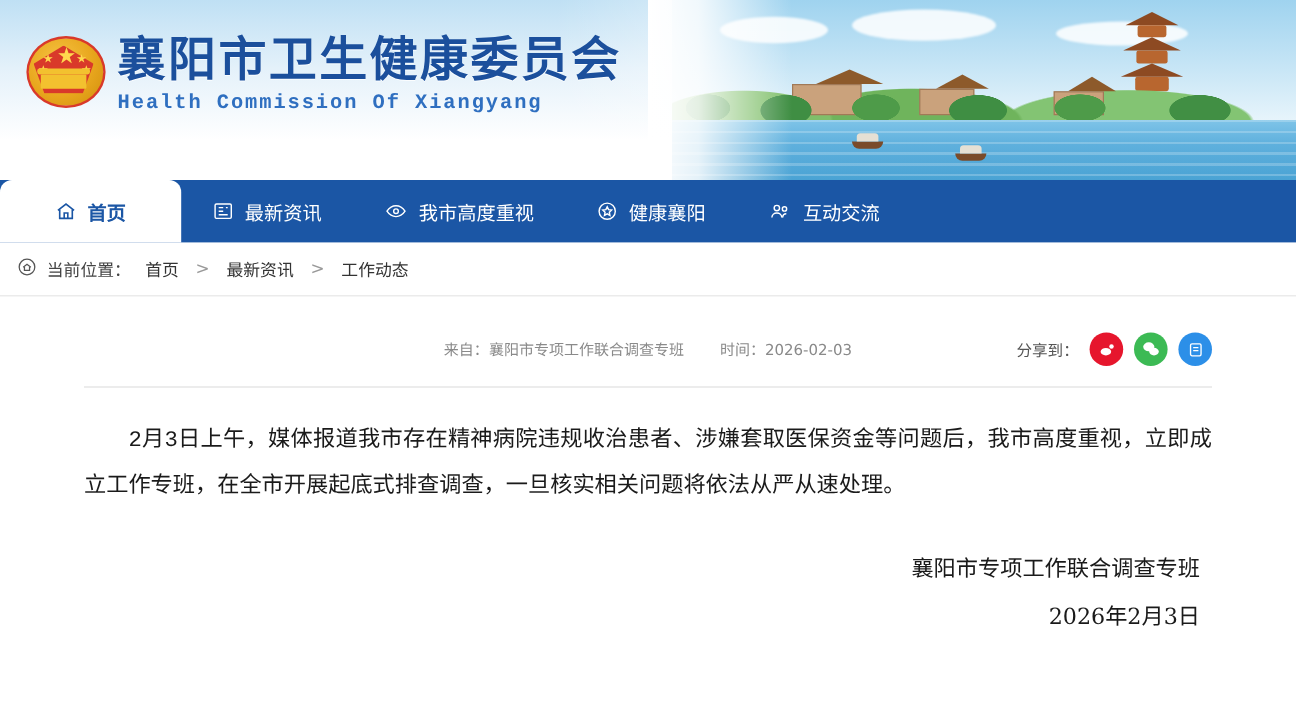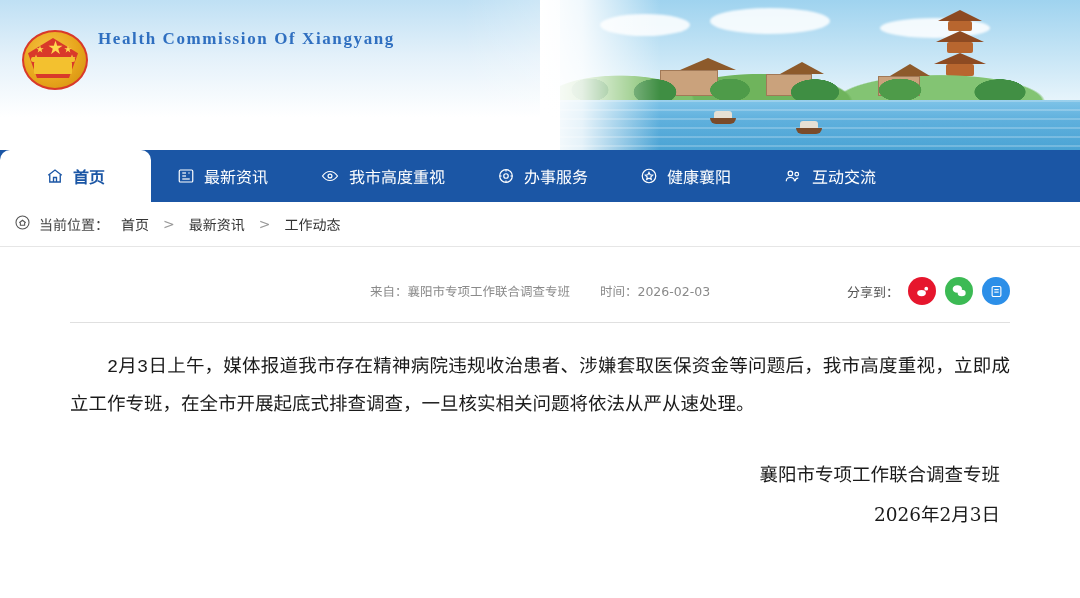--- a/index.html
+++ b/index.html
@@ -177,21 +177,21 @@
     font-family: "DejaVu Sans", "Liberation Sans", sans-serif;
     font-size: 40px;
     font-weight: bold;
     color: #1b4f9c;
     letter-spacing: 2px;
     line-height: 48px;
     white-space: nowrap;
     text-shadow: 0 1px 0 rgba(255,255,255,0.8);
   }
   .site-title-en {
-    font-family: Liberation Serif, serif;
+    font-family: Liberation Mono, monospace;
     font-size: 17px;
     font-weight: bold;
     color: #2f6fc0;
     letter-spacing: 1.6px;
     line-height: 22px;
     white-space: nowrap;
     margin-top: 2px;
   }
 
   
@@ -357,20 +357,21 @@
     <div class="emblem-red"></div>
     <div class="emblem-star" style="left:30px;top:18px;">★</div>
     <div class="emblem-star" style="left:18px;top:24px;font-size:8px;">★</div>
     <div class="emblem-star" style="left:14px;top:33px;font-size:8px;">★</div>
     <div class="emblem-star" style="left:46px;top:24px;font-size:8px;">★</div>
     <div class="emblem-star" style="left:50px;top:33px;font-size:8px;">★</div>
     <div class="emblem-gate"></div>
   </div>
 
   <div class="site-title">
+    <div class="site-title-cn">襄阳市卫生健康委员会</div>
     <div class="site-title-en">Health Commission Of Xiangyang</div>
   </div>
 </div>
 
 <div class="nav">
   <div class="nav-item active">
     <span>
       <svg width="18" height="18" viewBox="0 0 24 24" fill="none" stroke="#1b56a5" stroke-width="1.8">
         <path d="M3 11l9-7 9 7"></path>
           <path d="M5 10v10h14V10"></path>
@@ -396,33 +397,20 @@
   <div class="nav-item">
     <span>
       <svg width="20" height="18" viewBox="0 0 24 24" fill="none" stroke="#ffffff" stroke-width="1.6">
         <path d="M2 12s4-6 10-6 10 6 10 6-4 6-10 6S2 12 2 12z"></path>
           <circle cx="12" cy="12" r="2.6"></circle>
       </svg>
     </span>
     <span>我市高度重视</span>
   </div>
 
-  <div class="nav-item">
-    <span>
-      <svg width="18" height="18" viewBox="0 0 24 24" fill="none" stroke="#ffffff" stroke-width="1.6">
-        <circle cx="12" cy="12" r="8.4"></circle>
-          <circle cx="12" cy="12" r="3"></circle>
-        <line x1="12" y1="3.6" x2="12" y2="6"></line>
-          <line x1="12" y1="18" x2="12" y2="20.4"></line>
-        <line x1="3.6" y1="12" x2="6" y2="12"></line>
-          <line x1="18" y1="12" x2="20.4" y2="12"></line>
-      </svg>
-    </span>
-    <span>办事服务</span>
-  </div>
 
   <div class="nav-item">
     <span>
       <svg width="18" height="18" viewBox="0 0 24 24" fill="none" stroke="#ffffff" stroke-width="1.6">
         <circle cx="12" cy="12" r="9"></circle>
         <path d="M12 7.2l1.5 3.1 3.4.5-2.5 2.4.6 3.4-3-1.6-3 1.6.6-3.4-2.5-2.4 3.4-.5z"></path>
       </svg>
     </span>
     <span>健康襄阳</span>
   </div>

